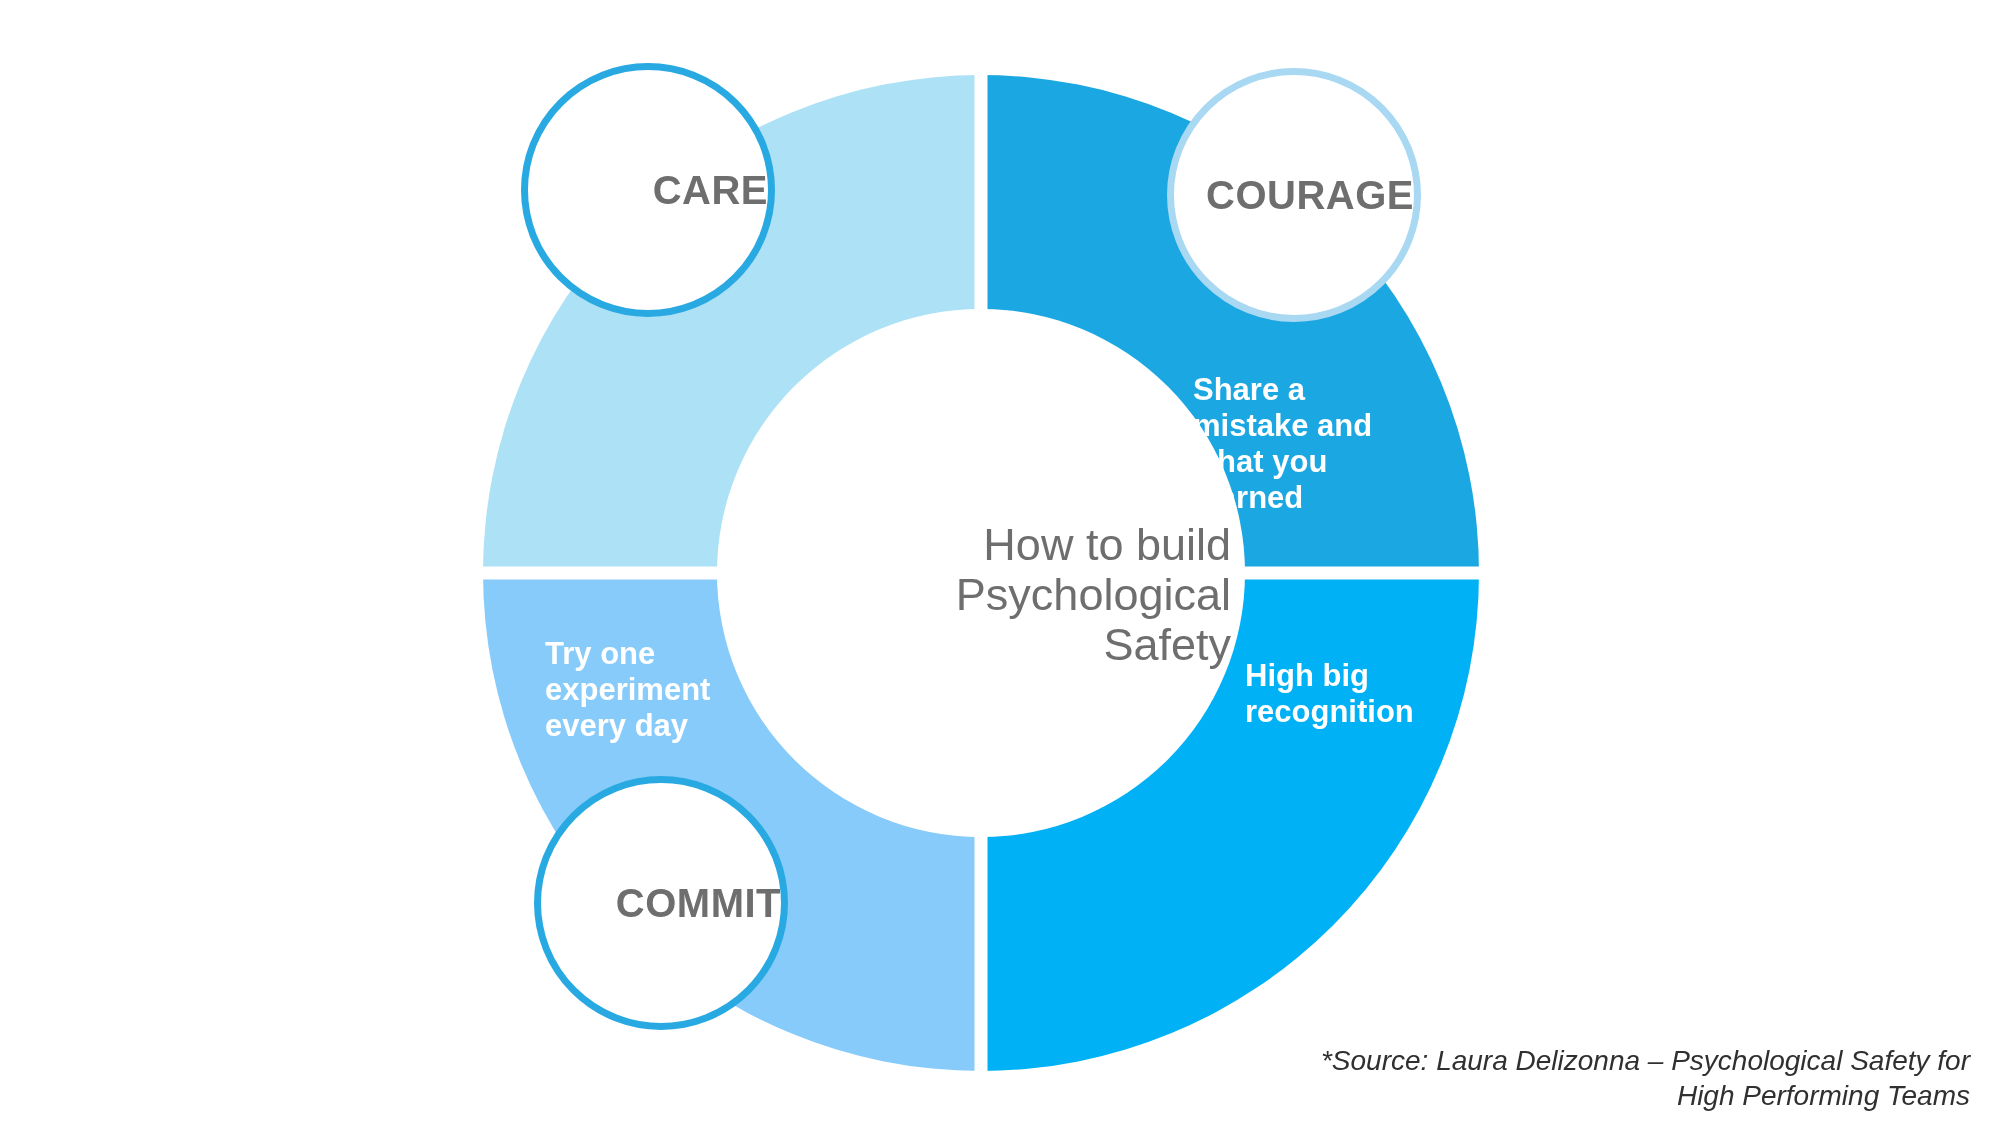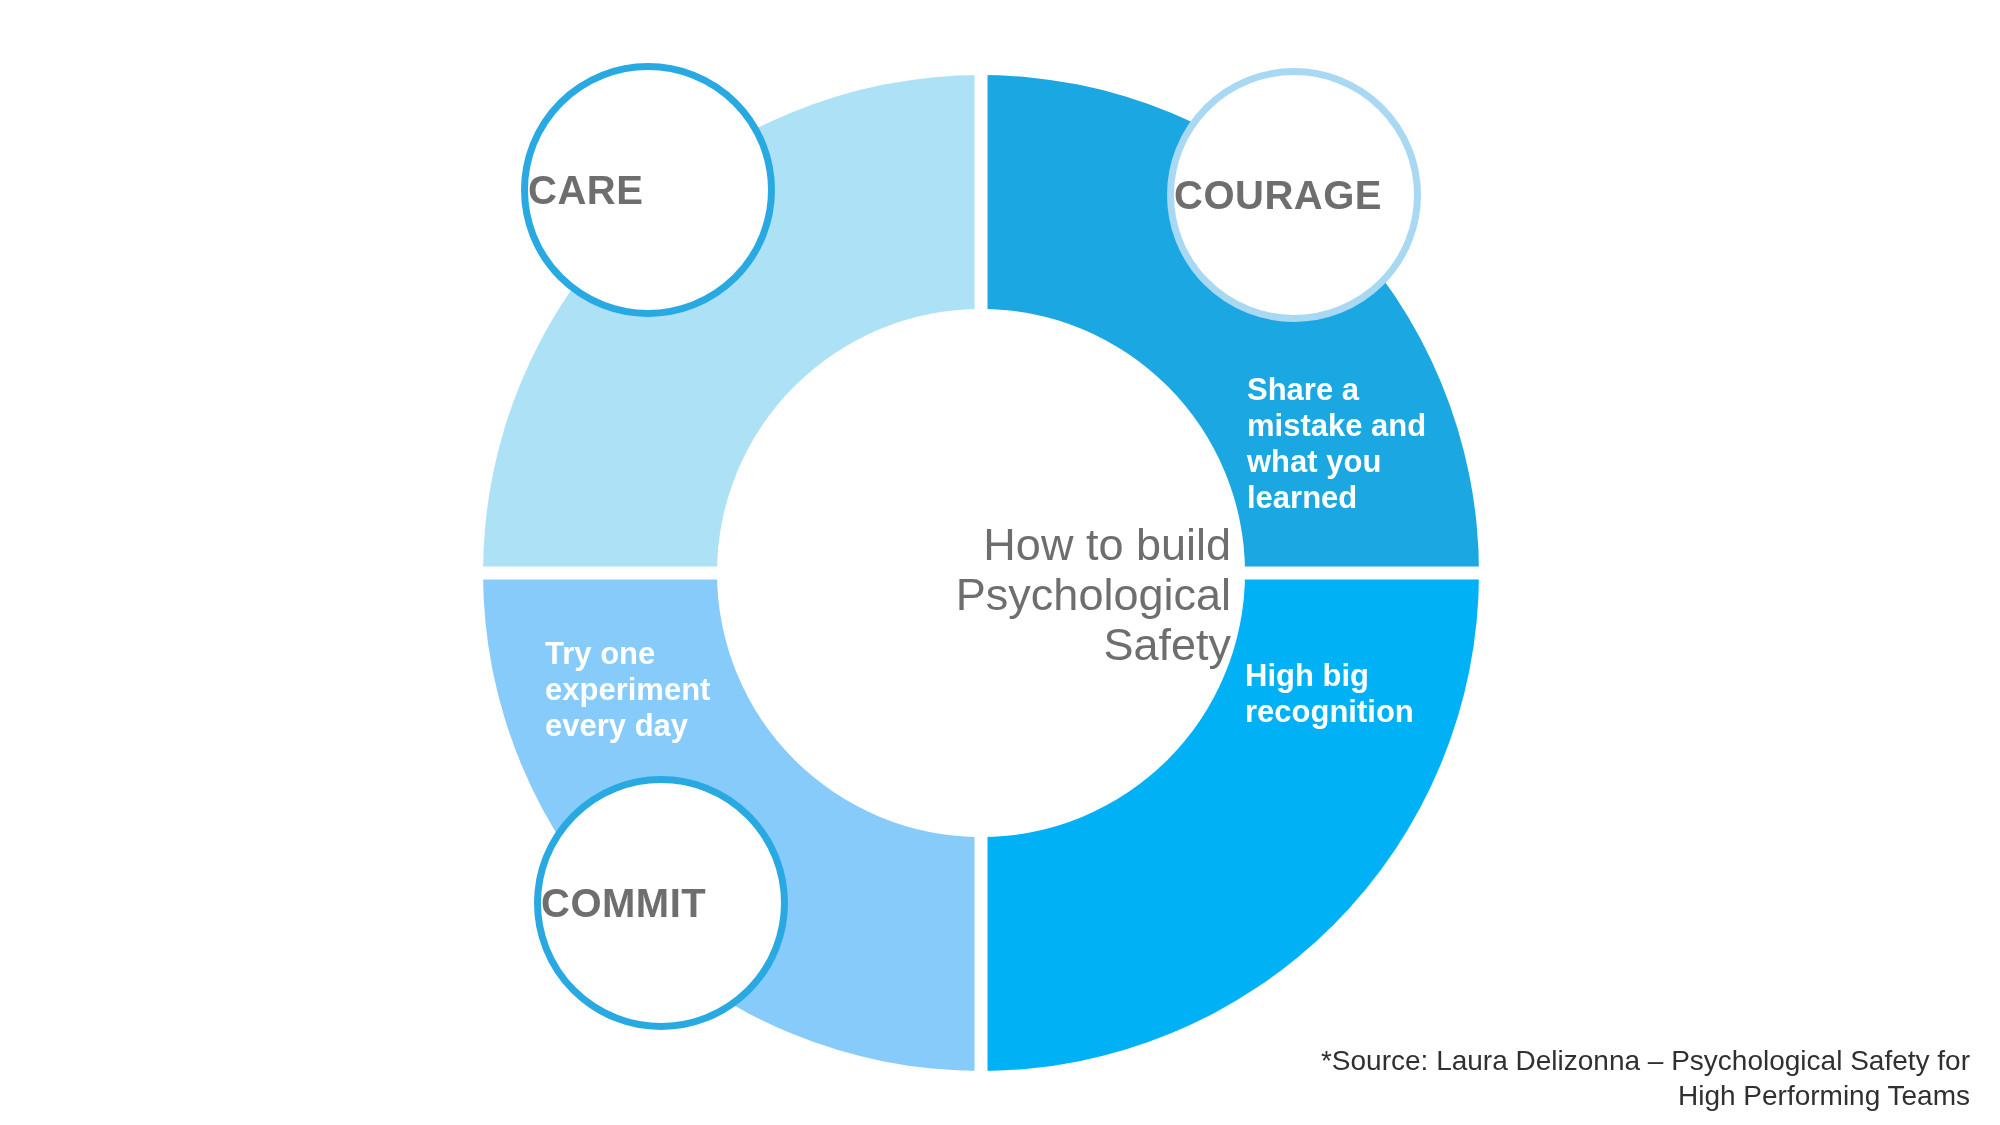--- a/index.html
+++ b/index.html
@@ -15,61 +15,62 @@
 
   .label-circle {
     position: absolute;
     width: 254px;
     height: 254px;
     box-sizing: border-box;
     background: #ffffff;
     border-radius: 50%;
     display: flex;
     align-items: center;
-    justify-content: flex-start;
+    justify-content: flex-end;
   }
   .label-circle .label {
     font-size: 40px;
     font-weight: bold;
     letter-spacing: 0.5px;
     white-space: nowrap;
   }
   #care-circle      { left: 521px; top: 63px;  border: 7px solid; }
   #courage-circle   { left: 1167px; top: 68px; border: 7px solid; }
   #commit-circle    { left: 534px; top: 776px; border: 7px solid; }
   #co-elevate-circle{ left: 1169px; top: 783px; border: 6px solid; }
 
   .tip {
     position: absolute;
     font-size: 31px;
     font-weight: bold;
     line-height: 36px;
     white-space: pre-line;
   }
   #care-tip       { left: 543px;  top: 396px; }
-  #courage-tip    { left: 1247px; top: 372px; }
+  #courage-tip    { left: 1193px; top: 372px; }
   #commit-tip     { left: 518px;  top: 636px; }
   #co-elevate-tip { left: 1245px; top: 658px; }
 
   #center-title {
     position: absolute;
     left: 731px;
     top: 520px;
     width: 500px;
     text-align: center;
     font-size: 45px;
     line-height: 50px;
     white-space: pre-line;
   }
 
   #source-attribution {
     position: absolute;
     right: 30px;
     top: 1043px;
     text-align: right;
+    font-style: italic;
     font-size: 28px;
     line-height: 35px;
     white-space: pre-line;
   }
 </style>
 </head>
 <body>
 
 <div id="canvas">
 

